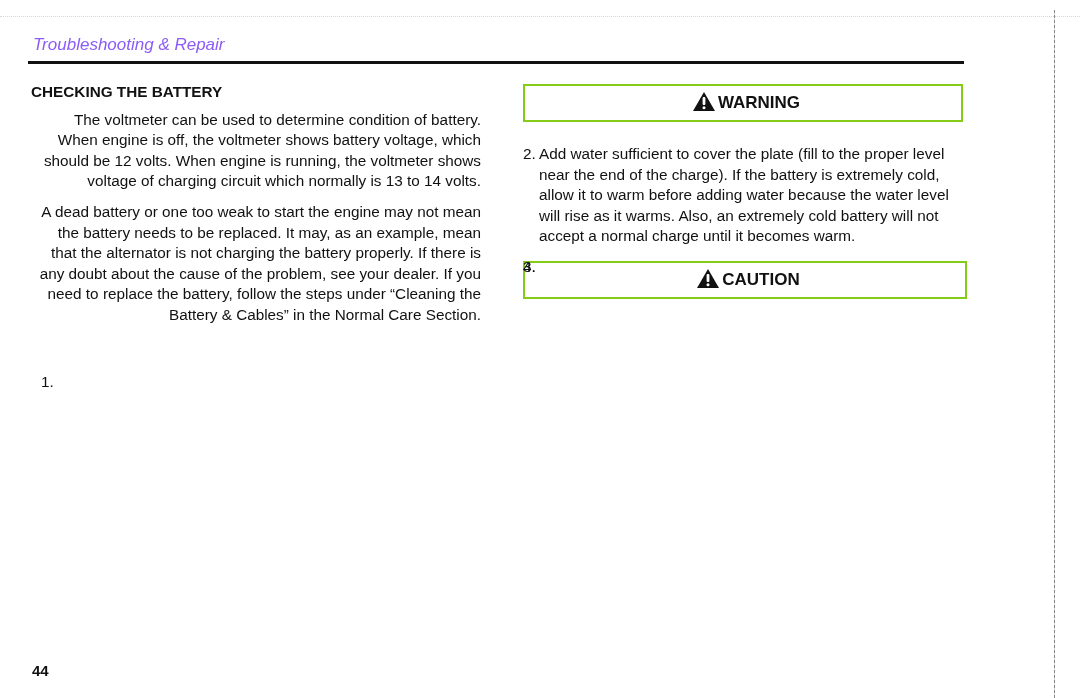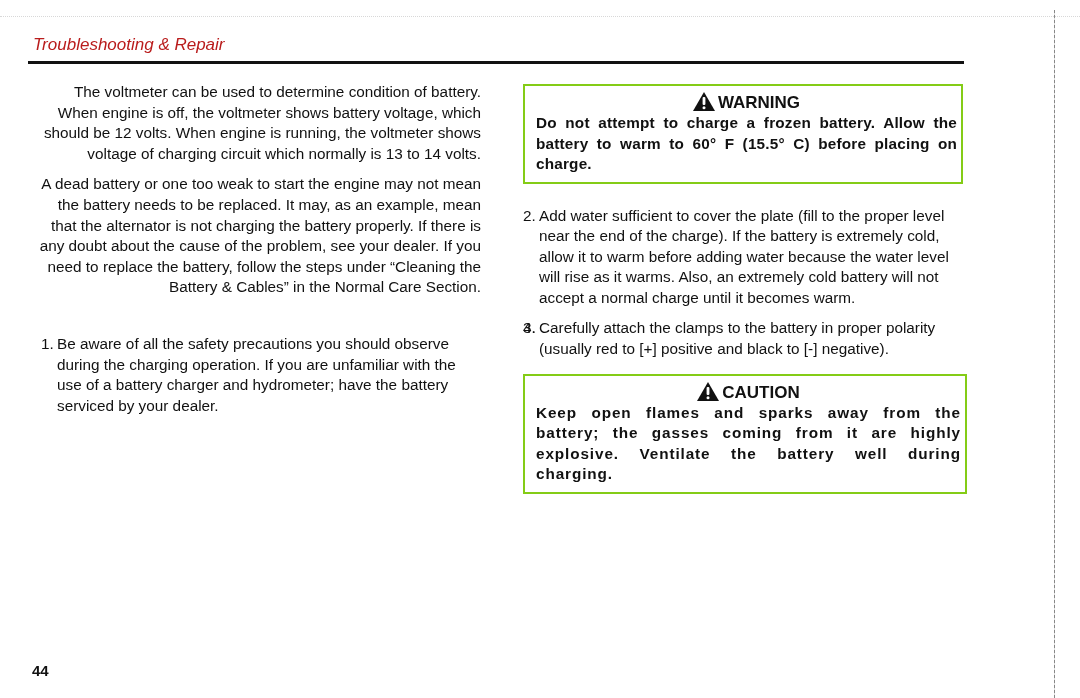--- a/index.html
+++ b/index.html
@@ -3,21 +3,21 @@
 <meta charset="utf-8">
 <style>
   html, body { margin: 0; padding: 0; background: #ffffff; }
   body { width: 1080px; height: 698px; position: relative; overflow: hidden;
          font-family: "Liberation Sans", sans-serif; color: #111; }
   .scan-dots { position: absolute; left: 0; top: 0; width: 1080px; height: 16px;
                border-bottom: 1px dotted #d8d8d8; }
   .right-edge { position: absolute; left: 1054px; top: 10px; width: 1px; height: 688px;
                 background: repeating-linear-gradient(#888 0 3px, #ddd 3px 5px); }
   .running-head { position: absolute; left: 33px; top: 35px; font-size: 17px;
-                  font-style: italic; color: #b91c1c; }
+                  font-style: italic; color: #8b5cf6; }
   .head-rule { position: absolute; left: 28px; top: 61px; width: 936px; height: 3px; background: #111; }
   .col { position: absolute; font-size: 15.3px; line-height: 20.6px; }
   .col-left { left: 31px; top: 82px; width: 450px; }
   .col-right { left: 523px; top: 84px; width: 445px; }
   h2 { font-size: 15.3px; font-weight: bold; margin: 0 0 7px 0; line-height: 20.6px; }
   p { margin: 0 0 10px 0; text-align: right; }
   .gap { height: 26px; }
   ol { list-style: none; margin: 0; padding: 0; }
   li { position: relative; padding-left: 16px; margin-bottom: 10px; }
   li .num { position: absolute; left: 0; top: 0; }
@@ -35,62 +35,59 @@
 </head>
 <body>
 
 <div class="scan-dots"></div>
 <div class="right-edge"></div>
 
 <div class="running-head">Troubleshooting &amp; Repair</div>
 <div class="head-rule"></div>
 
 <div class="col col-left">
+  <h2>CHECKING THE BATTERY</h2>
   <p>The voltmeter can be used to determine condition of battery. When engine is off, the voltmeter shows battery voltage, which should be 12 volts. When engine is running, the voltmeter shows voltage of charging circuit which normally is 13 to 14 volts.</p>
   <p>A dead battery or one too weak to start the engine may not mean the battery needs to be replaced. It may, as an example, mean that the alternator is not charging the battery properly. If there is any doubt about the cause of the problem, see your dealer. If you need to replace the battery, follow the steps under “Cleaning the Battery &amp; Cables” in the Normal Care Section.</p>
   <div class="gap"></div>
   <ol class="left-list">
     <li>
       <span class="num">1.</span>
-      <span>Be aware of all the safety precautions you should observe during the charging operation. If you are unfamiliar with the use of a battery charger and hydrometer; have the battery serviced by your dealer.</span>
     </li>
   </ol>
 </div>
 
 <div class="col col-right">
   <div class="notice warning-box">
     <div class="notice-title">
       <svg width="22" height="19" viewBox="0 0 22 19">
         <polygon points="11,0 22,19 0,19" fill="#111"></polygon>
         <rect x="9.6" y="5" width="2.8" height="8" rx="1" fill="#fff"></rect>
         <circle cx="11" cy="15.7" r="1.5" fill="#fff"></circle>
       </svg><span>WARNING</span>
     </div>
-    <div class="notice-body">Do not attempt to charge a frozen battery. Allow the battery to warm to 60° F (15.5° C) before placing on charge.</div>
   </div>
 
   <ol>
     <li>
       <span class="num">2.</span>
       <span>Add water sufficient to cover the plate (fill to the proper level near the end of the charge). If the battery is extremely cold, allow it to warm before adding water because the water level will rise as it warms. Also, an extremely cold battery will not accept a normal charge until it becomes warm.</span>
     </li>
     <li>
       <span class="num">3.</span>
     </li>
     <li>
       <span class="num">4.</span>
-      <span>Carefully attach the clamps to the battery in proper polarity (usually red to [+] positive and black to [-] negative).</span>
     </li>
   </ol>
 
   <div class="notice caution-box">
     <div class="notice-title">
       <svg width="22" height="19" viewBox="0 0 22 19">
         <polygon points="11,0 22,19 0,19" fill="#111"></polygon>
         <rect x="9.6" y="5" width="2.8" height="8" rx="1" fill="#fff"></rect>
         <circle cx="11" cy="15.7" r="1.5" fill="#fff"></circle>
       </svg><span>CAUTION</span>
     </div>
-    <div class="notice-body caution-body">Keep open flames and sparks away from the battery; the gasses coming from it are highly explosive. Ventilate the battery well during charging.</div>
   </div>
 </div>
 
 <div class="page-number">44</div>
 
 </body></html>

